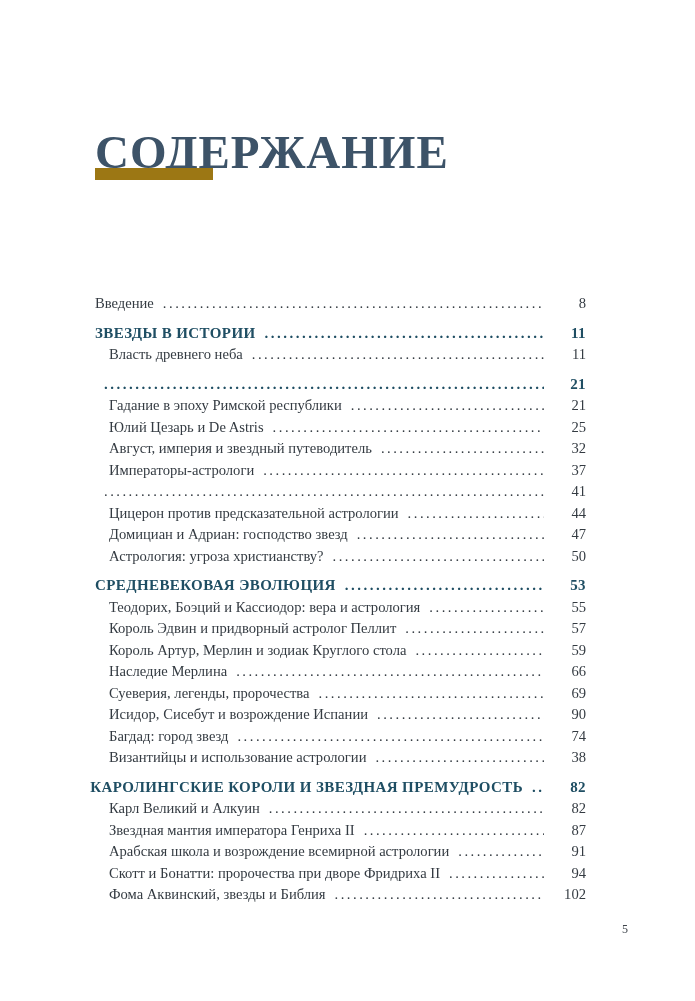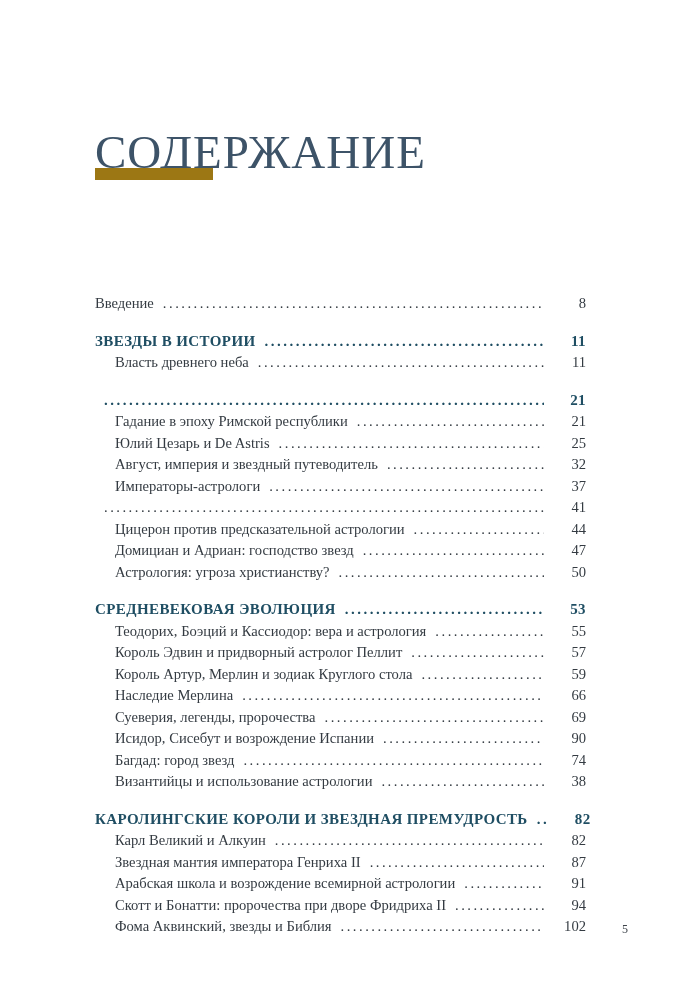--- a/index.html
+++ b/index.html
@@ -11,21 +11,21 @@
     background: #ffffff;
     font-family: "Liberation Serif", "DejaVu Serif", serif;
     overflow: hidden;
   }
   .page-title {
     position: absolute;
     left: 95px;
     top: 98px;
     font-size: 47px;
     line-height: 1;
-    font-weight: 400;
+    font-weight: 700;
     color: #3d5368;
     letter-spacing: 1px;
     white-space: nowrap;
     text-align: center;
   }
   .accent-bar {
     position: absolute;
     left: 95px;
     top: 168px;
     width: 118px;
@@ -40,27 +40,28 @@
   }
   .toc-row {
     display: flex;
     align-items: baseline;
     font-size: 14.6px;
     line-height: 21.5px;
     color: #343b42;
   }
   .toc-row.intro { margin-bottom: 0; }
   .toc-row.section {
-    margin-top: 16px;
+    margin-top: 8px;
     font-weight: bold;
     color: #1f4e63;
     font-size: 15px;
     letter-spacing: 0.4px;
-  }
-  .toc-row.sub .toc-label { margin-left: 20px; }
+    justify-content: flex-end;
+  }
+  .toc-row.sub .toc-label { margin-left: 14px; }
   .toc-label {
     white-space: nowrap;
     flex-shrink: 0;
   }
   .dot-leader {
     flex: 1 1 auto;
     overflow: hidden;
     white-space: nowrap;
     margin: 0 8px 0 9px;
     letter-spacing: 2.5px;

